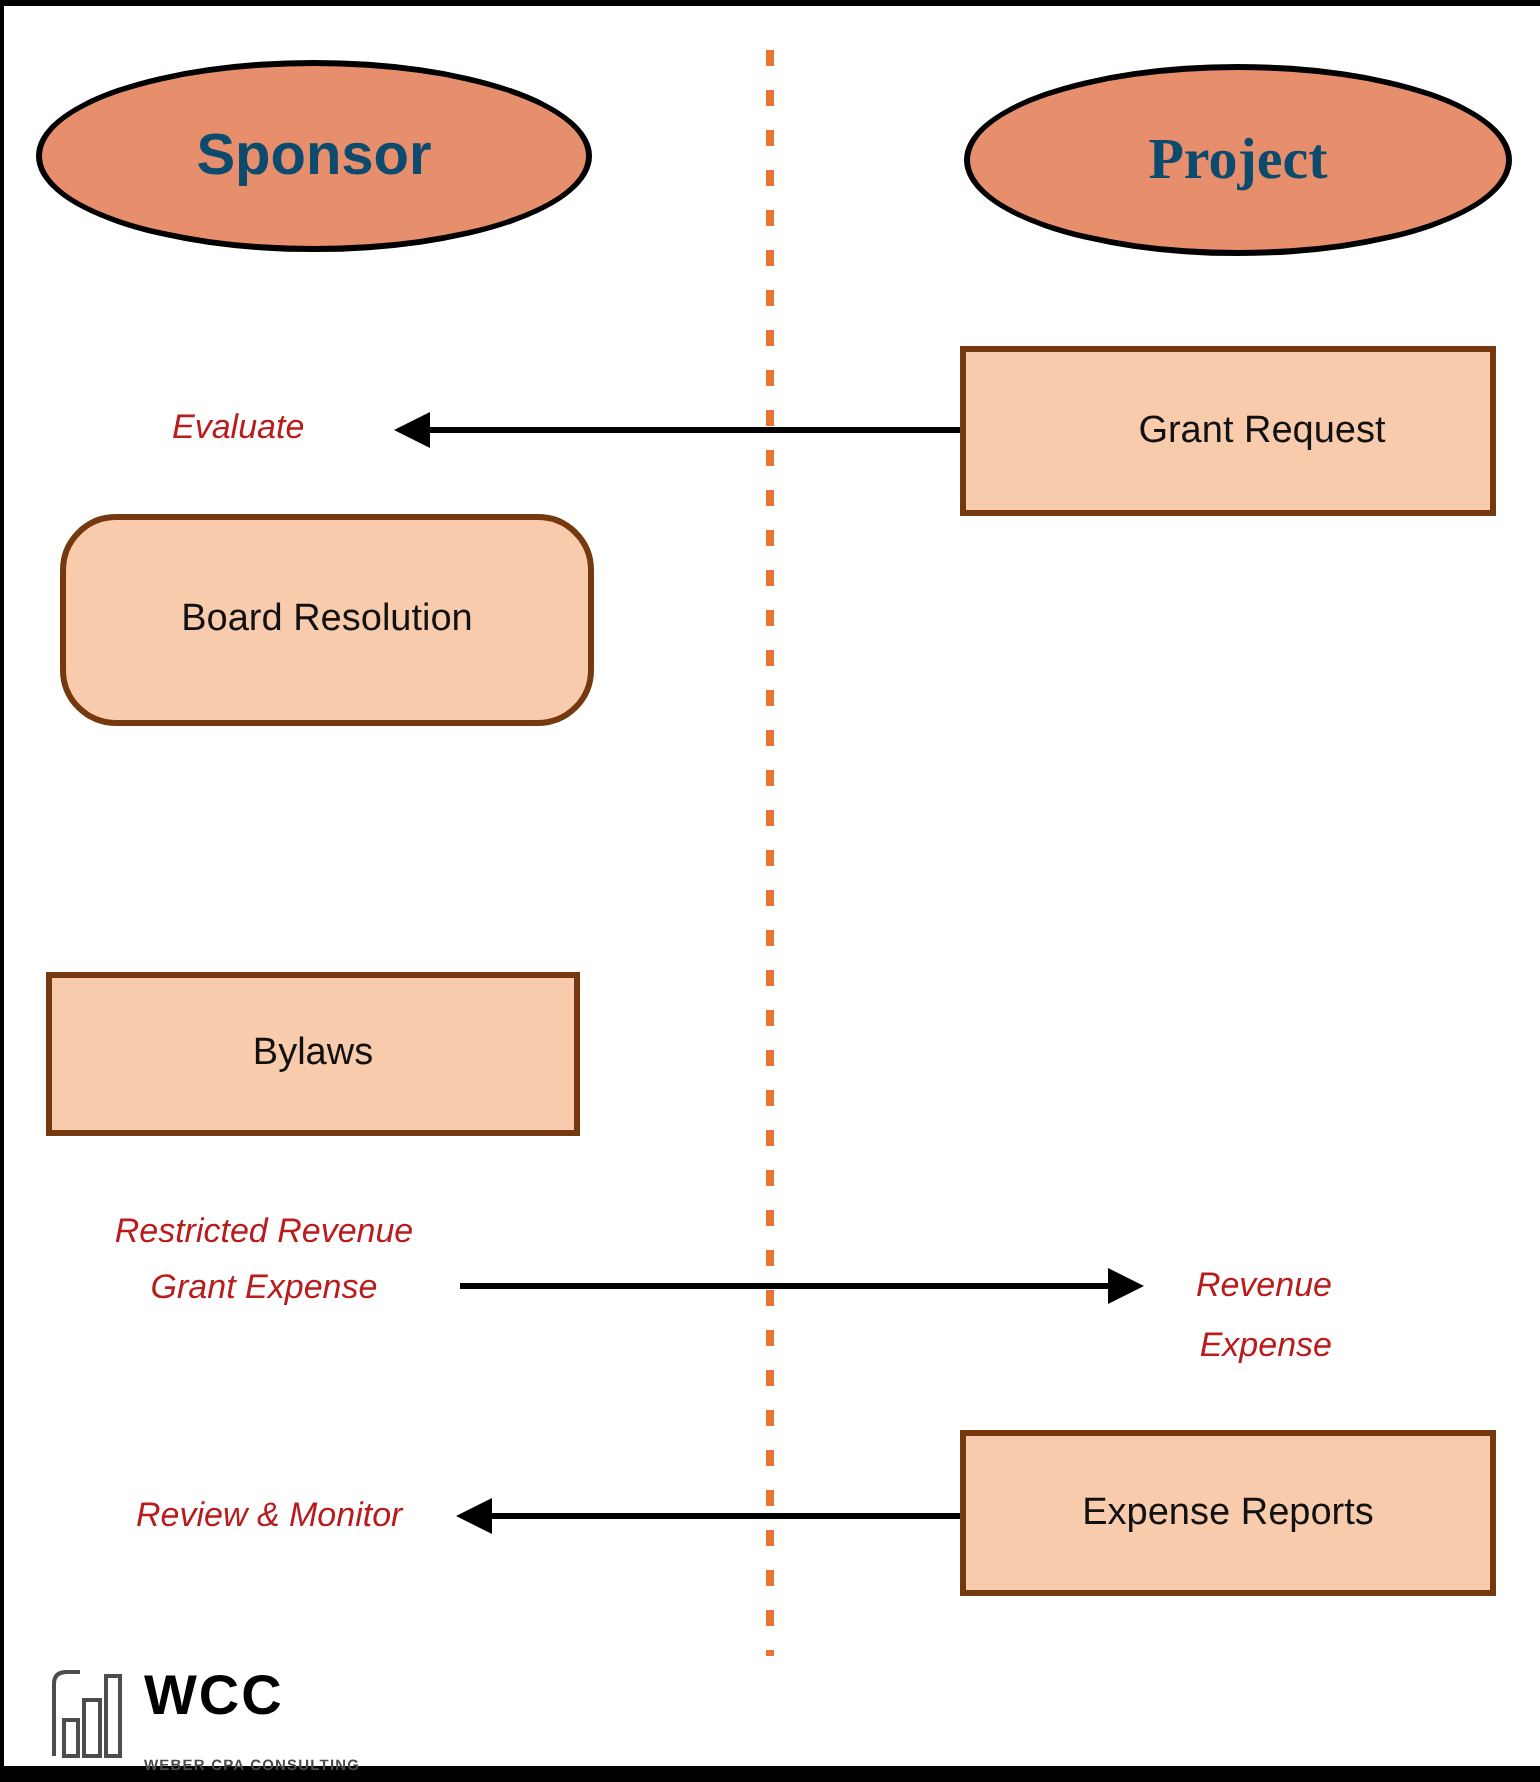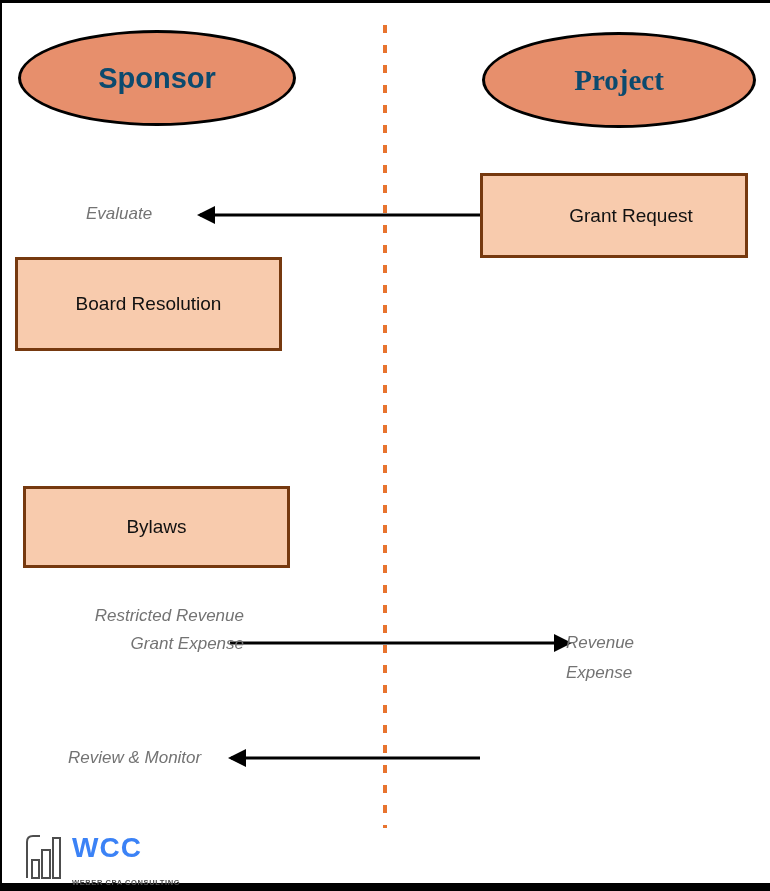--- a/index.html
+++ b/index.html
@@ -33,47 +33,47 @@
 
   .box {
     position:absolute;
     border:3px solid #76390F;
     background:#F8CBAD;
     display:flex; align-items:center; justify-content:center;
     font-size:19px; color:#111;
     box-sizing:border-box;
   }
   .box.grant-request    { left:480px; top:173px; width:268px; height:85px;padding-left:34px; }
-  .box.board-resolution { left:15px;  top:257px; width:267px; height:94px; }
+  .box.board-resolution { left:30px;  top:257px; width:267px; height:106px;border-radius:28px; }
   .box.grant-agreement  { left:95px;  top:371px; width:584px; height:82px; }
   .box.bylaws           { left:23px;  top:486px; width:267px; height:82px;text-align:center; }
   .box.expense-reports  { left:480px; top:715px; width:268px; height:83px; }
 
   .annotation {
     position:absolute;
     font-style:italic;
     font-size:17px;
-    color:#737373;
+    color:#b91c1c;
     line-height:20px;
     white-space:nowrap;
   }
   .annotation.evaluate  { left:86px; top:204px; }
   .annotation.review    { left:68px; top:748px; }
-  .annotation.restricted{ left:44px; top:602px; width:200px; text-align:right; line-height:28px; white-space:normal; }
-  .annotation.revenue   { left:566px; top:628px; width:100px; text-align:left; line-height:30px; white-space:normal; }
+  .annotation.restricted{ left:32px; top:602px; width:200px; text-align:center; line-height:28px; white-space:normal; }
+  .annotation.revenue   { left:566px; top:628px; width:100px; text-align:right; line-height:30px; white-space:normal; }
 
   .arrows { position:absolute; left:0; top:0; width:770px; height:891px; pointer-events:none; }
 
   .logo {
     position:absolute; left:24px; top:832px;
     display:flex; align-items:flex-start; gap:10px;
   }
   .logo-text { display:flex; flex-direction:column; padding-top:2px; }
   .logo-acronym {
-    font-size:28px; font-weight:bold; color:#3b82f6;
+    font-size:28px; font-weight:bold; color:#000000;
     line-height:1; letter-spacing:1px;
   }
   .logo-subtitle {
     font-size:7.5px; color:#4b4b4b; letter-spacing:0.6px;
     margin-top:16px; font-weight:bold; white-space:nowrap;
   }
 </style>
 </head>
 <body>
 
@@ -93,20 +93,23 @@
   </div>
 
   <div class="box grant-request">
     <span>Grant Request</span>
   </div>
   <div class="box board-resolution">
     <span>Board Resolution</span>
   </div>
   <div class="box bylaws">
     <span>Bylaws</span>
+  </div>
+  <div class="box expense-reports">
+    <span>Expense Reports</span>
   </div>
 
   <svg class="arrows" viewBox="0 0 770 891" xmlns="http://www.w3.org/2000/svg">
     <defs>
       <marker id="ah" markerWidth="7" markerHeight="7" refX="5" refY="3" orient="auto" markerUnits="strokeWidth">
         <path d="M0,0 L6,3 L0,6 Z" fill="#000"></path>
       </marker>
     </defs>
     <line x1="480" y1="215" x2="200" y2="215" stroke="#000" stroke-width="3" marker-end="url(#ah)"></line>
     <line x1="230" y1="643" x2="569" y2="643" stroke="#000" stroke-width="3" marker-end="url(#ah)"></line>

